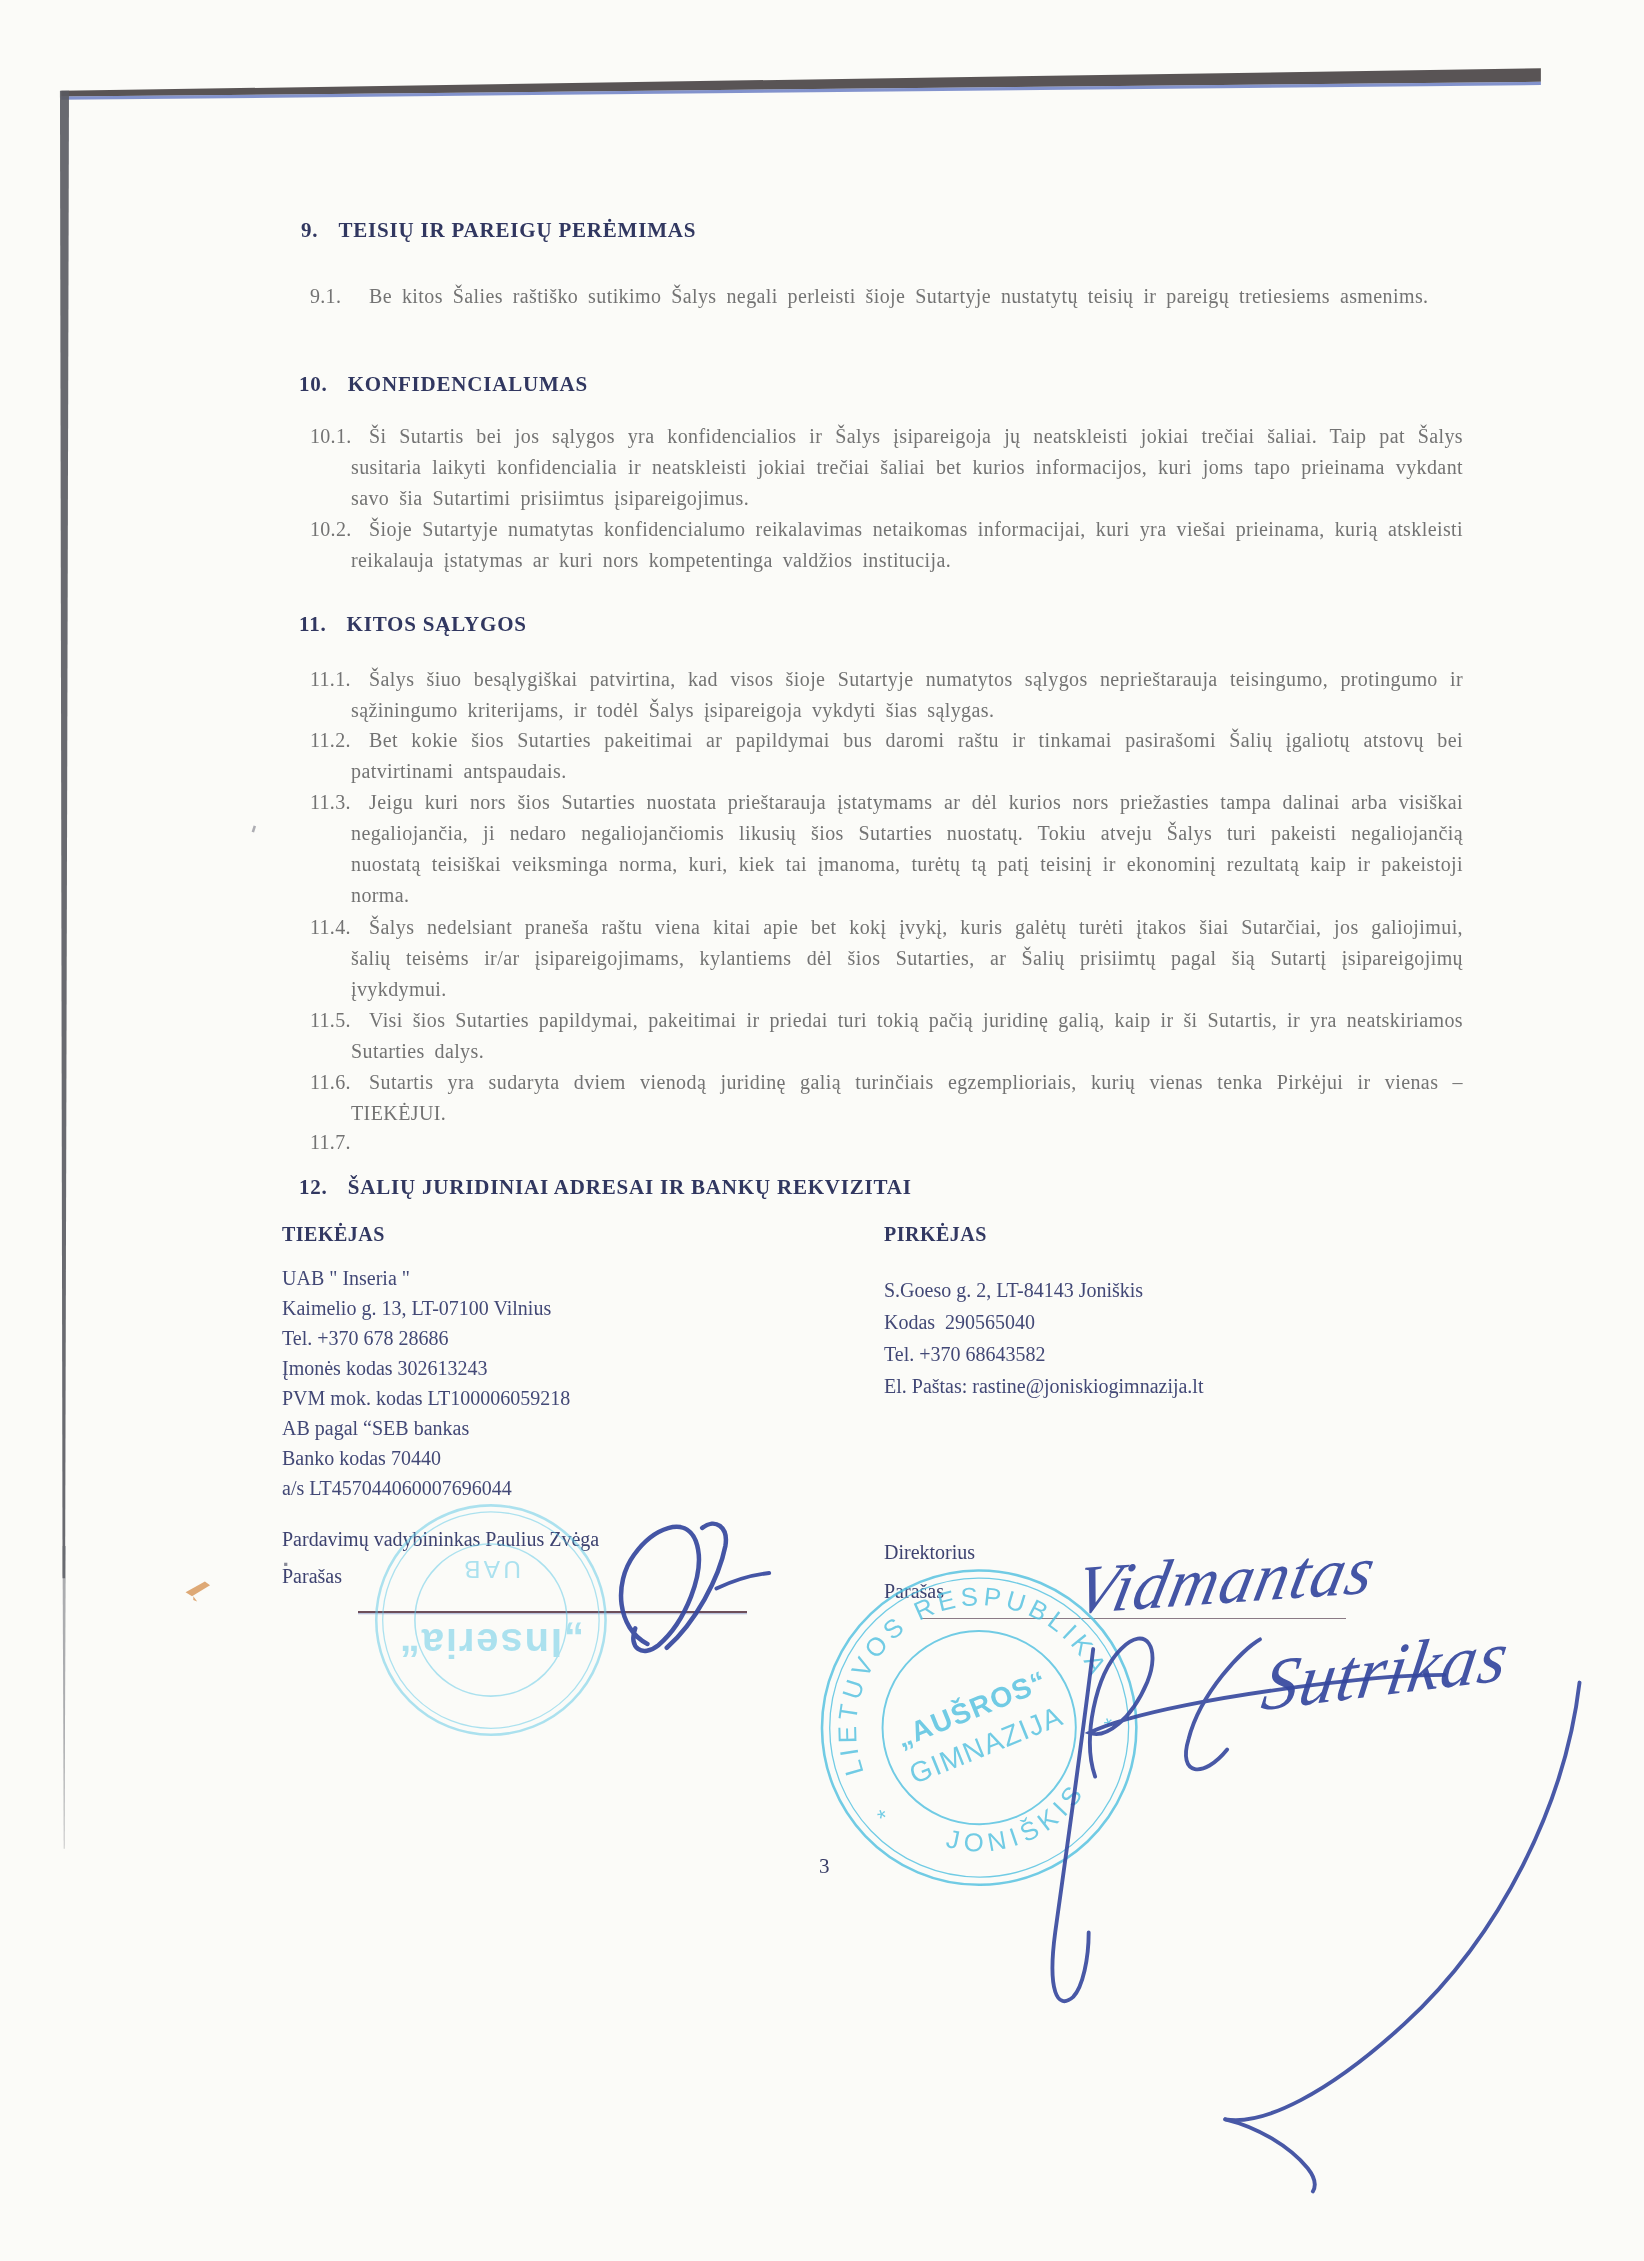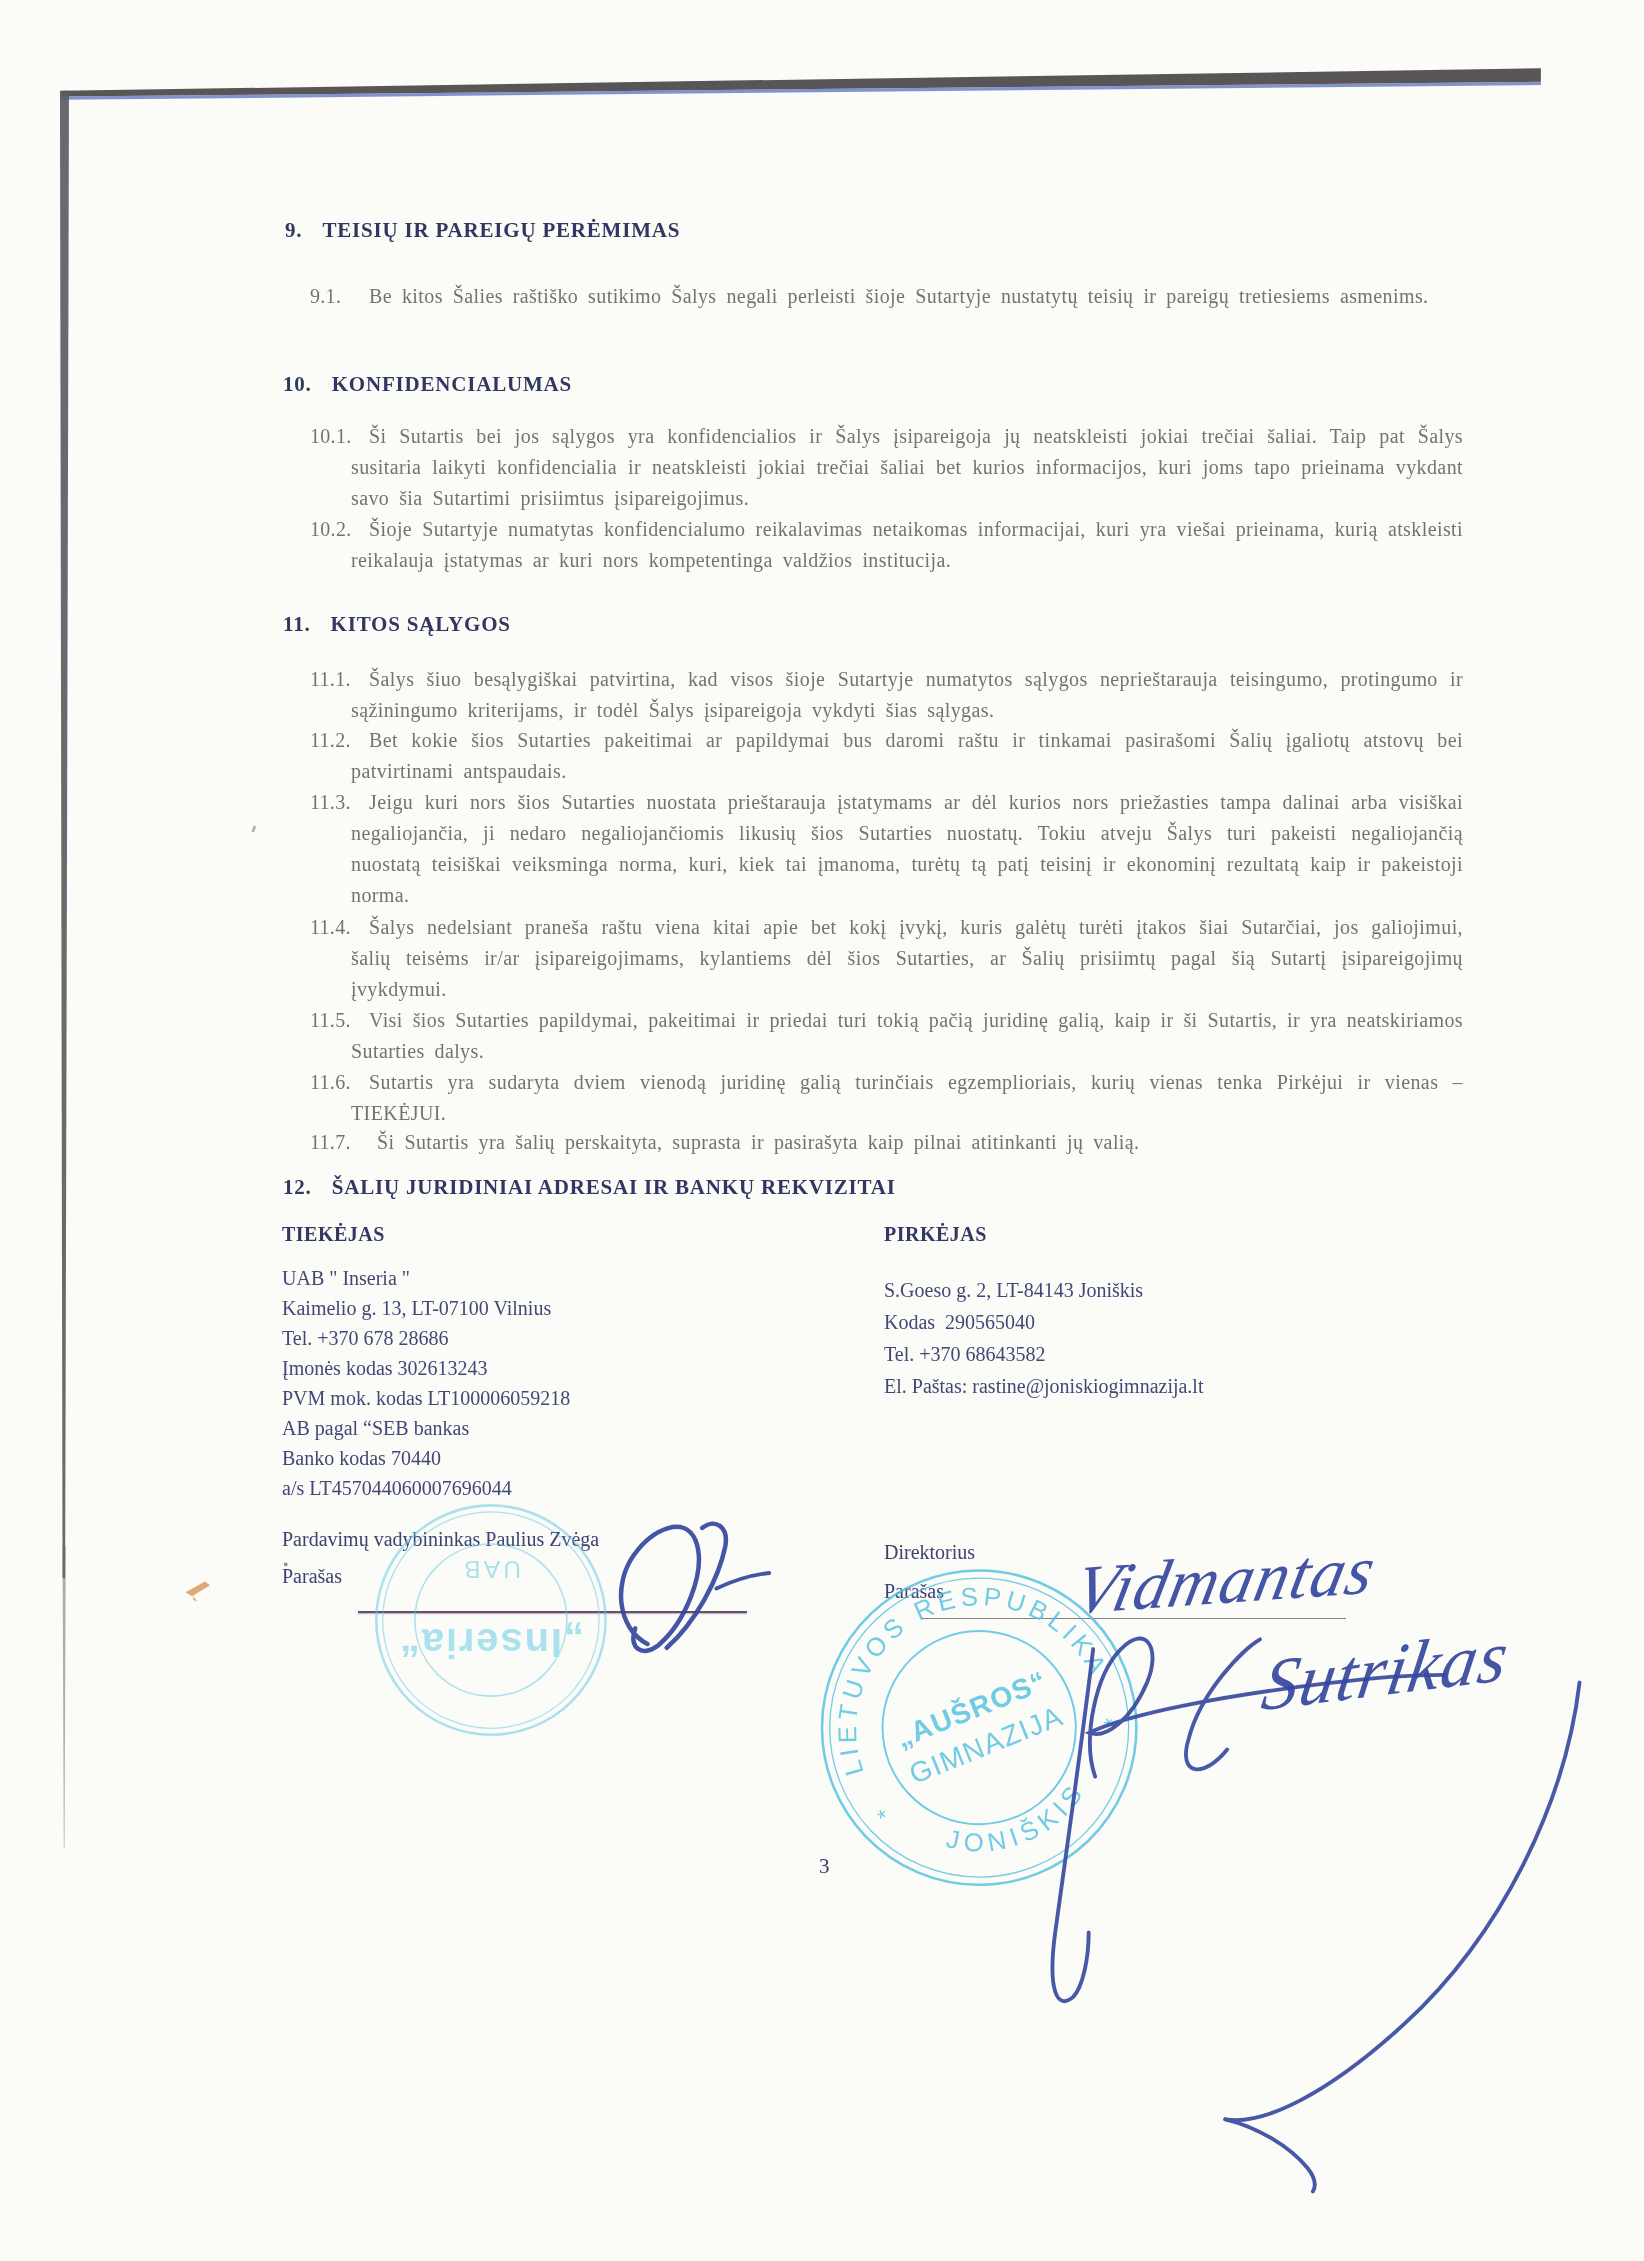--- a/index.html
+++ b/index.html
@@ -8,20 +8,21 @@
     background:#fbfbf8;
     font-family:"Liberation Serif", serif;
     color:#3c4170;
     overflow:hidden;
   }
   .abs{position:absolute;z-index:1;}
   
   .sec-heading{
     font-weight:bold;font-size:21px;color:#313760;letter-spacing:0.8px;
     white-space:nowrap;
+    margin-left:16px;
   }
   .sec-heading .h-num{display:inline-block;}
   .sec-heading .h-title{display:inline-block;margin-left:14px;}
   
   .item{
     position:absolute;left:351px;width:1112px;z-index:1;
     font-size:20px;line-height:31px;text-align:justify;
     text-indent:18px;letter-spacing:0.4px;word-spacing:4.5px;color:#737373;
   }
   .item .num{position:absolute;left:-41px;top:0;text-indent:0;letter-spacing:0.3px;}
@@ -102,21 +103,20 @@
 <div class="item" style="top:1005px;">
   <span class="num">11.5.</span>
   <span class="txt">Visi šios Sutarties papildymai, pakeitimai ir priedai turi tokią pačią juridinę galią, kaip ir ši Sutartis, ir yra neatskiriamos Sutarties dalys.</span>
 </div>
 <div class="item" style="top:1067px;">
   <span class="num">11.6.</span>
   <span class="txt">Sutartis yra sudaryta dviem vienodą juridinę galią turinčiais egzemplioriais, kurių vienas tenka Pirkėjui ir vienas – TIEKĖJUI.</span>
 </div>
 <div class="item" style="top:1127px;text-indent:26px;">
   <span class="num">11.7.</span>
-  <span class="txt">Ši Sutartis yra šalių perskaityta, suprasta ir pasirašyta kaip pilnai atitinkanti jų valią.</span>
 </div>
 
 <div class="abs sec-heading" style="left:283px;top:1175px;">
   <span class="h-num">12.</span>
   <span class="h-title">ŠALIŲ JURIDINIAI ADRESAI IR BANKŲ REKVIZITAI</span>
 </div>
 
 <div class="party party-left">
   <div class="p-title">TIEKĖJAS</div>
   <div class="lines">

